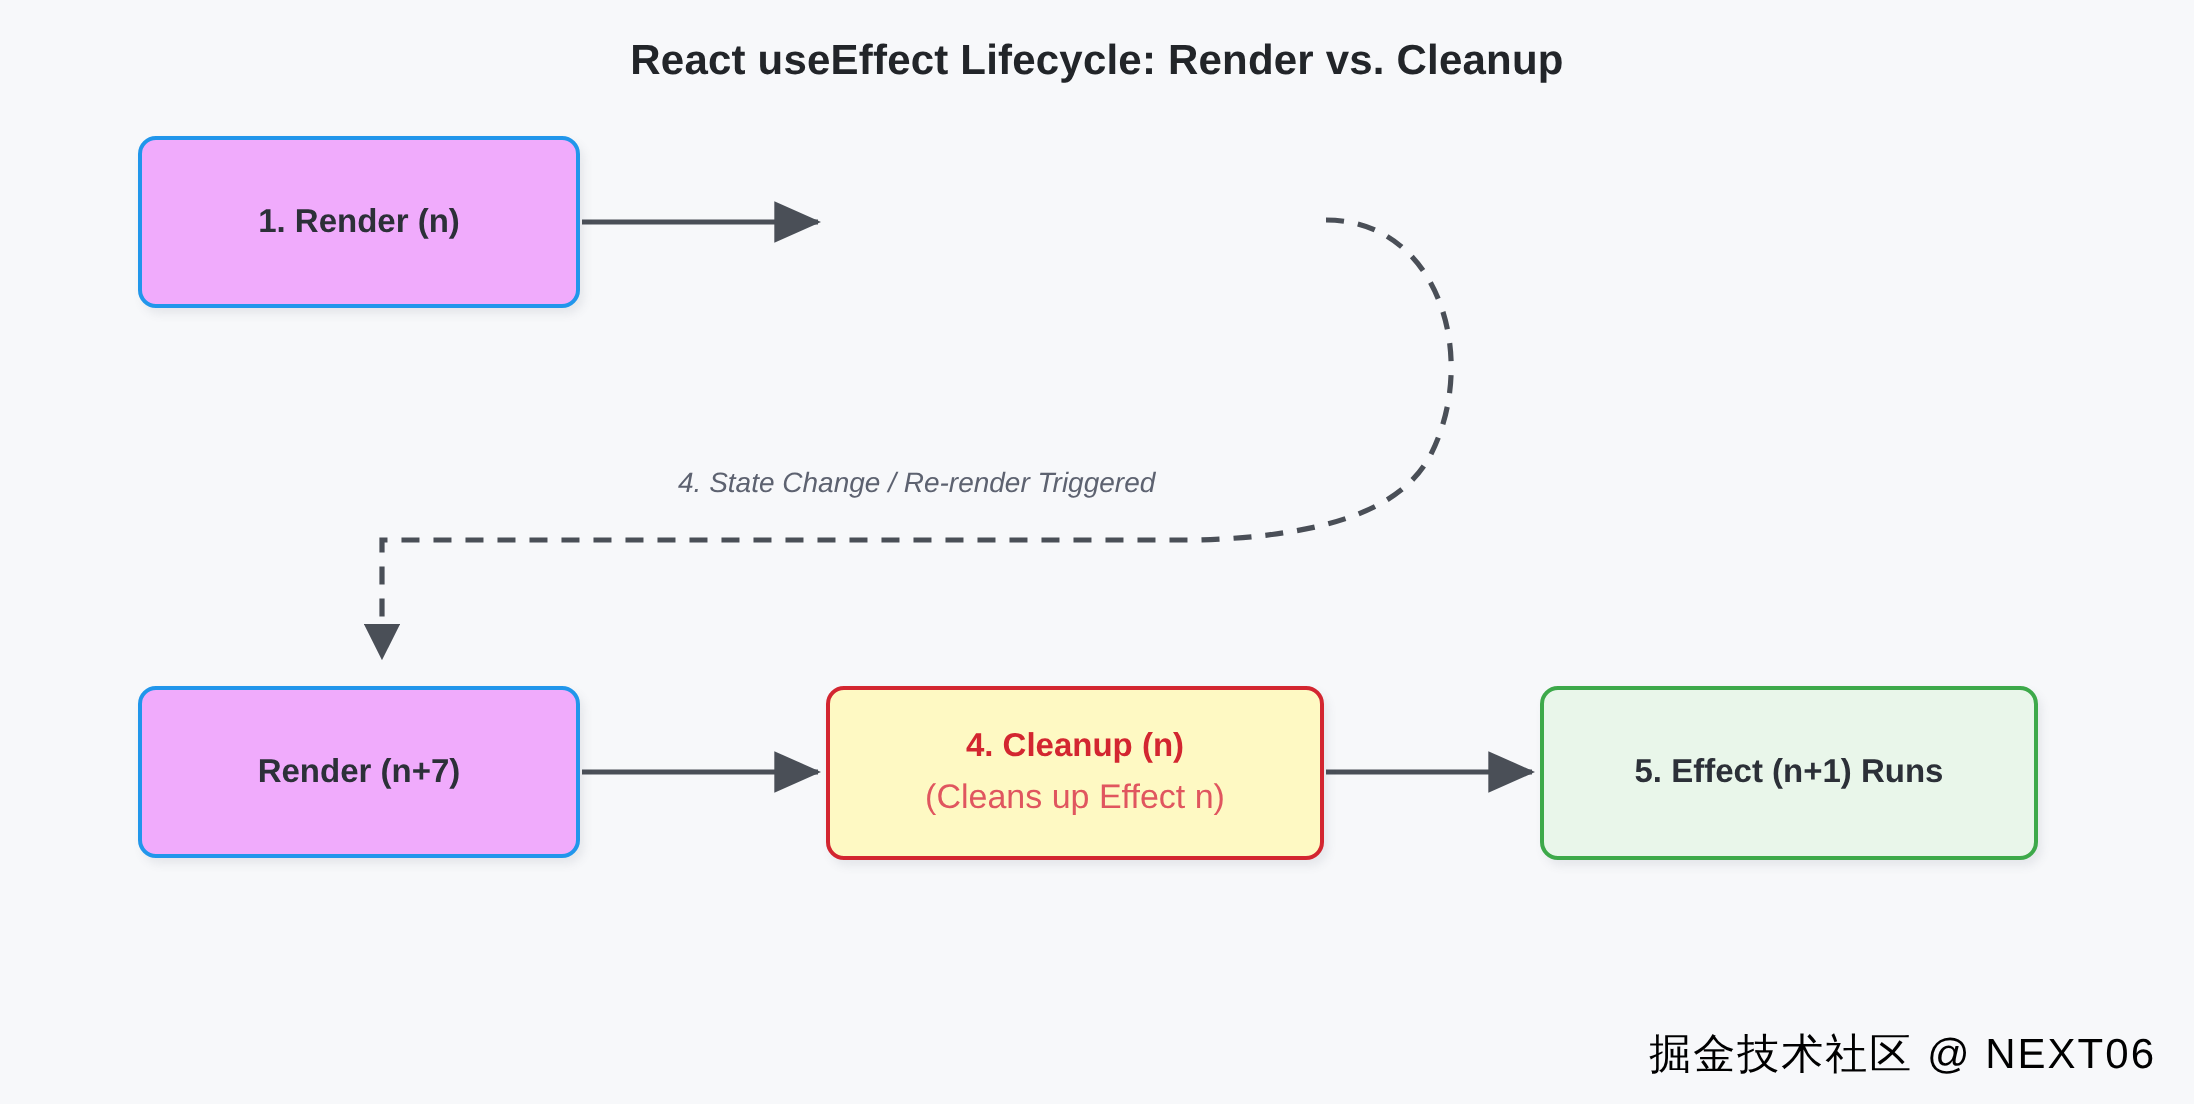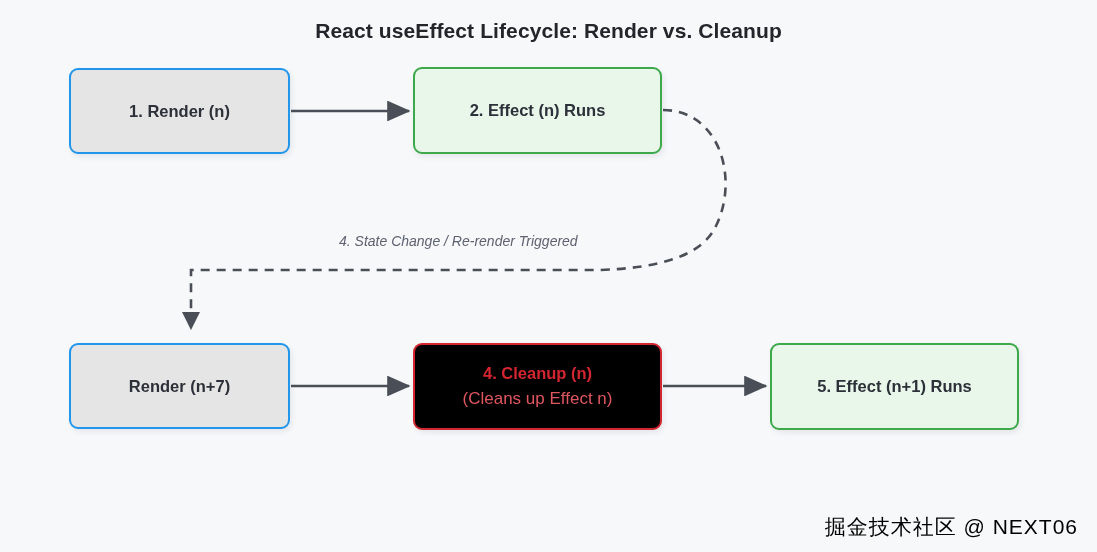--- a/index.html
+++ b/index.html
@@ -58,33 +58,33 @@
   }
   .node-sub {
     font-size: 17px;
     font-weight: normal;
     line-height: 1.3;
     text-align: center;
     margin-top: 5px;
   }
 
   .node.blue {
-    background: #e5e5e5;
+    background: #f0abfc;
     border-color: #2196eb;
   }
   .node.blue .node-title { color: #2c3038; }
 
   .node.green {
     background: #e9f6ea;
     border-color: #3da94a;
   }
   .node.green .node-title { color: #2c3038; }
 
   .node.red {
-    background: #000000;
+    background: #fef9c3;
     border-color: #d32630;
   }
   .node.red .node-title { color: #d32630; }
   .node.red .node-sub { color: #e0565f; }
 
   #node-render-n      { left: 69px;  top: 68px;  width: 221px; height: 86px; }
   #node-effect-n      { left: 413px; top: 67px;  width: 249px; height: 87px; }
   #node-render-n1     { left: 69px;  top: 343px; width: 221px; height: 86px; }
   #node-cleanup-n     { left: 413px; top: 343px; width: 249px; height: 87px; }
   #node-effect-n1     { left: 770px; top: 343px; width: 249px; height: 87px; }
@@ -135,23 +135,20 @@
 
     <line x1="291" y1="386" x2="409" y2="386" stroke="#4a4f57" stroke-width="2.6" marker-end="url(#arrowhead-solid)"></line>
 
     <line x1="663" y1="386" x2="766" y2="386" stroke="#4a4f57" stroke-width="2.6" marker-end="url(#arrowhead-solid)"></line>
   </svg>
 
   <div class="node blue" id="node-render-n">
     <div class="node-title">1. Render (n)</div>
   </div>
 
-  <div class="node green" id="node-effect-n">
-    <div class="node-title">2. Effect (n) Runs</div>
-  </div>
 
   <div class="node blue" id="node-render-n1">
     <div class="node-title">Render (n+7)</div>
   </div>
 
   <div class="node red" id="node-cleanup-n">
     <div class="node-title">4. Cleanup (n)</div>
     <div class="node-sub">(Cleans up Effect n)</div>
   </div>
 

